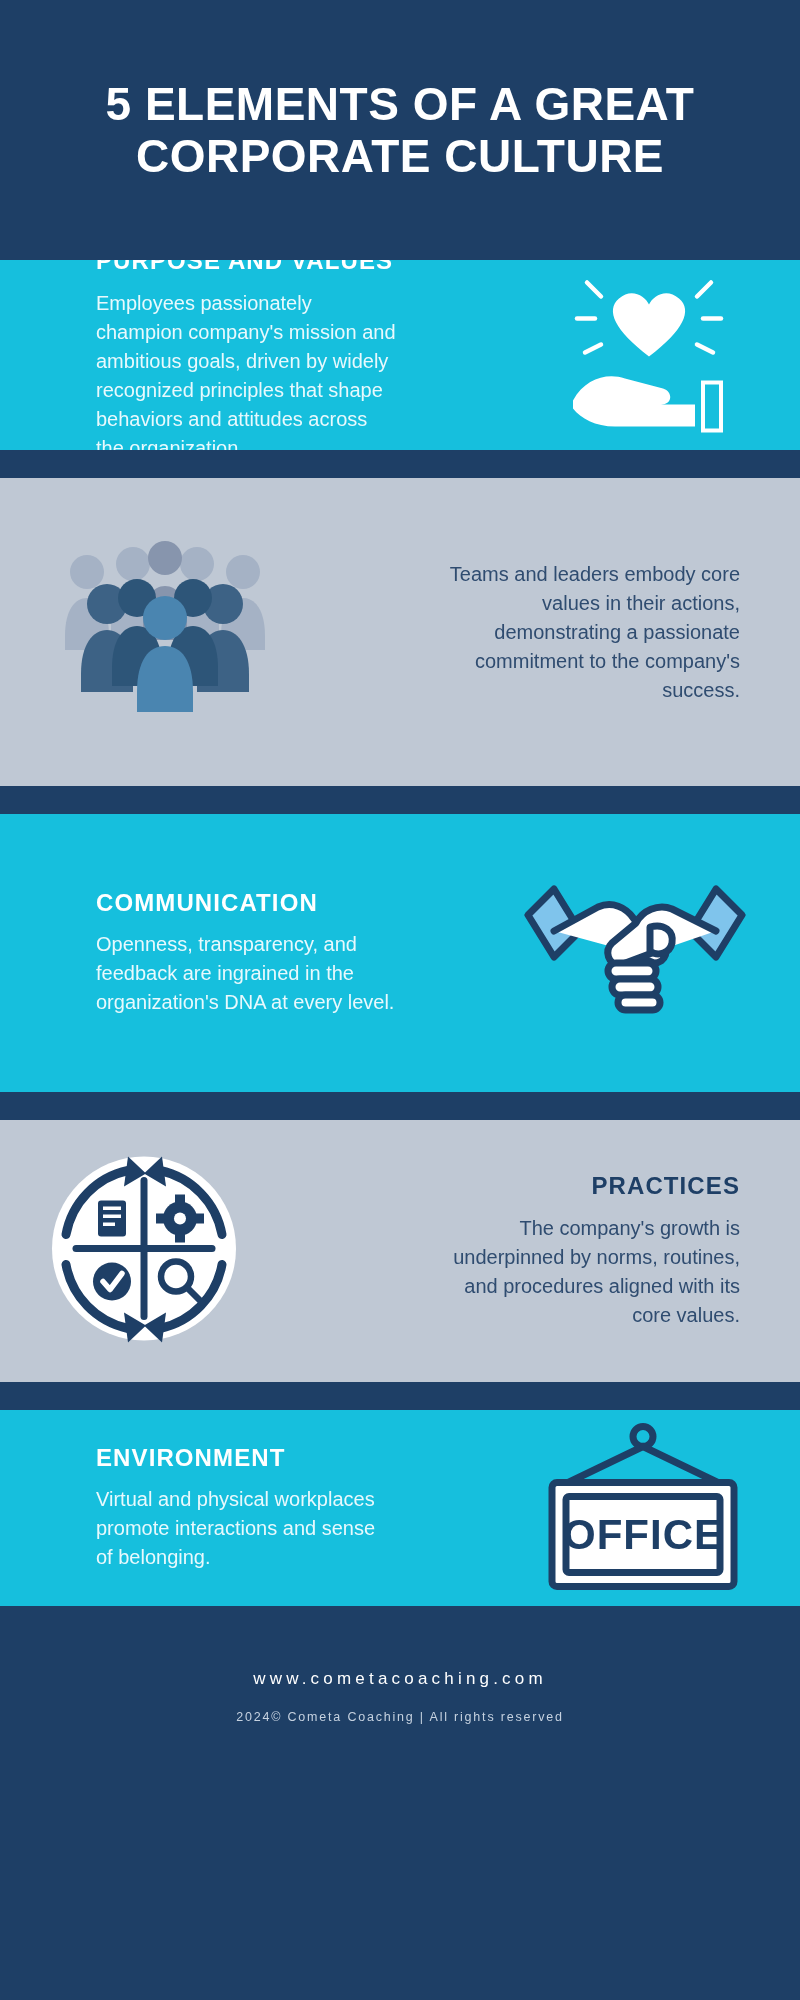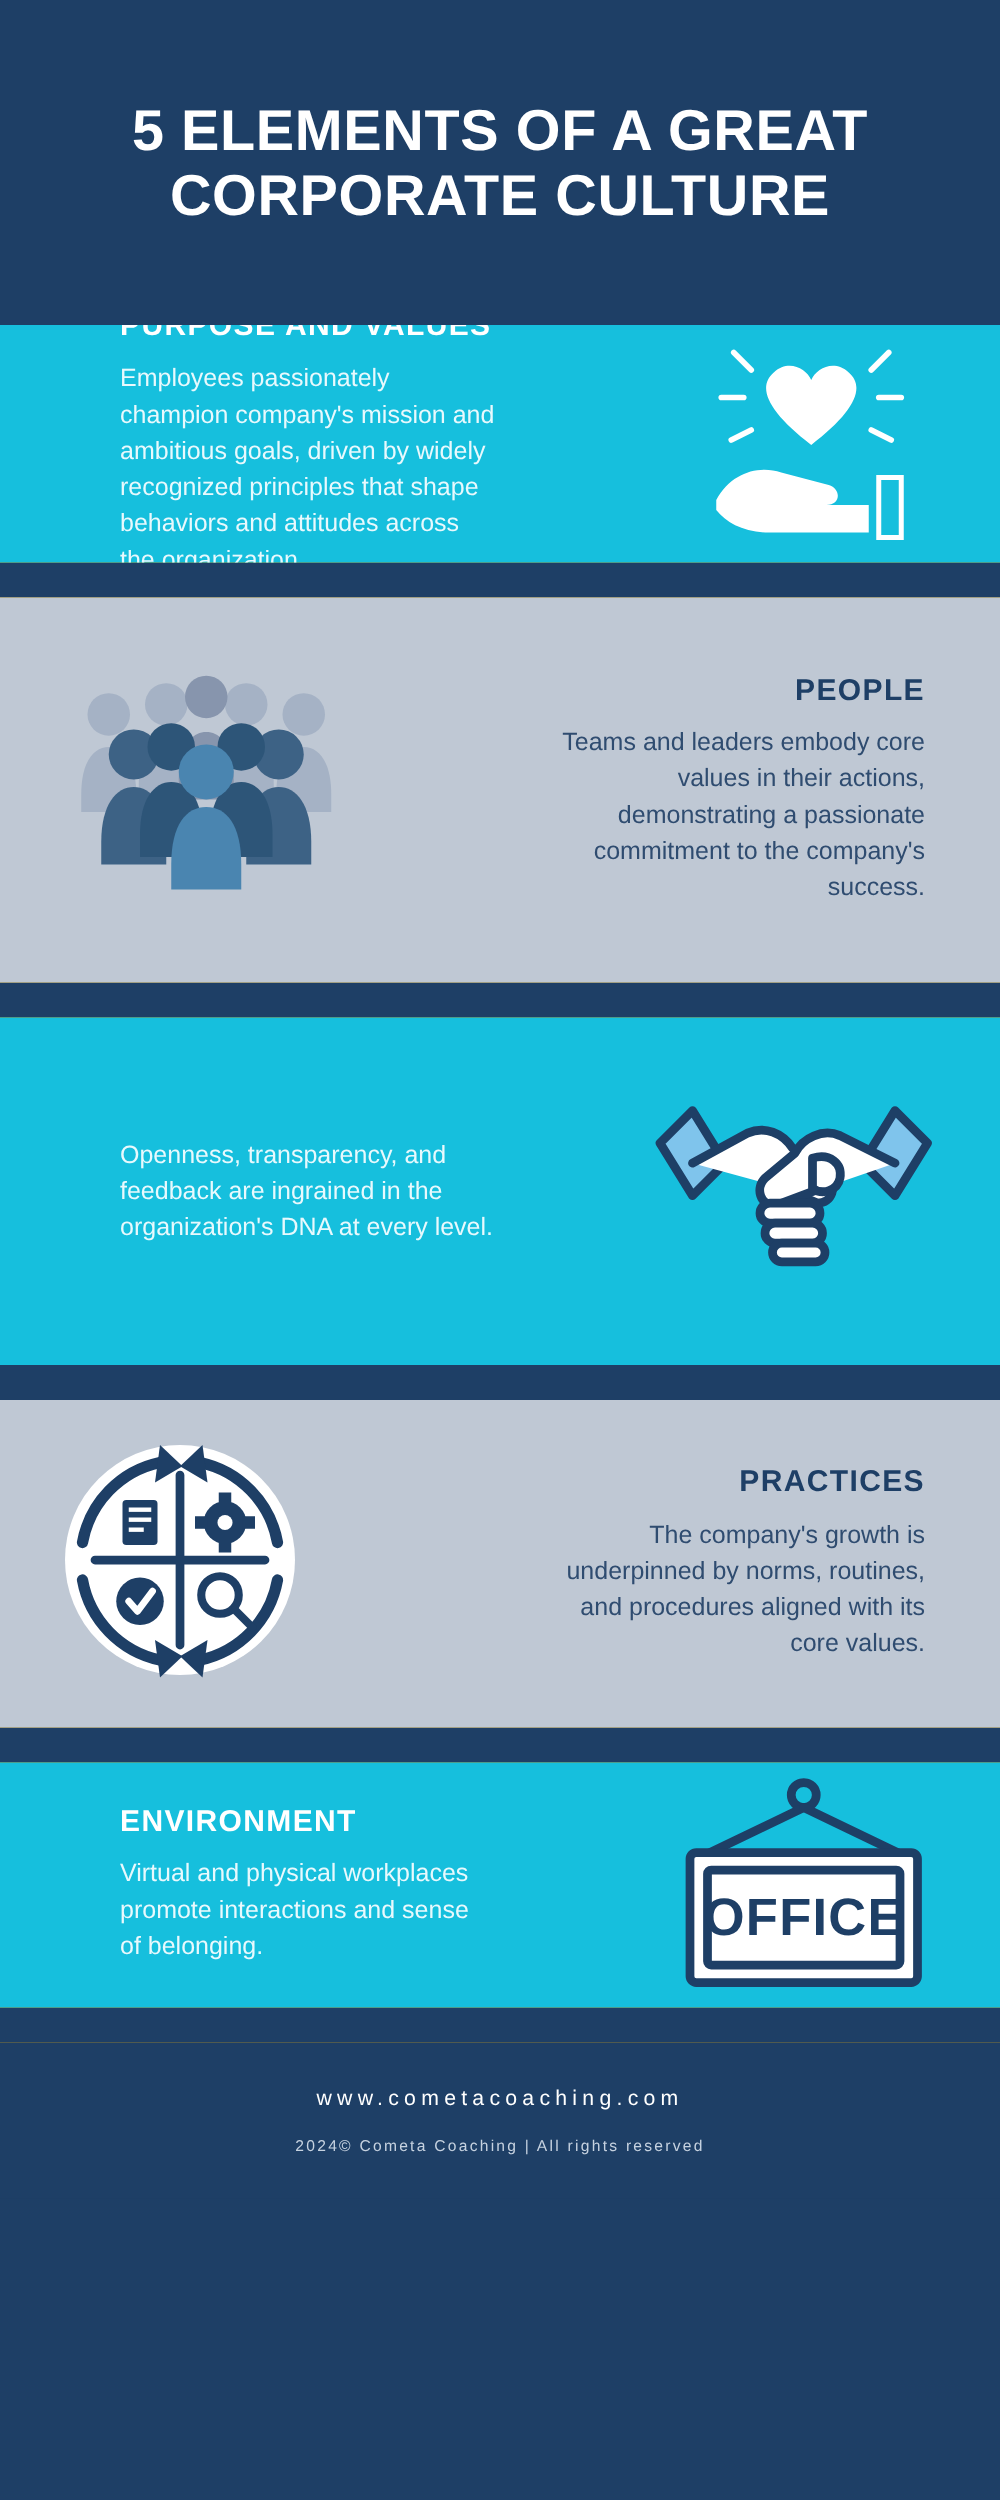--- a/index.html
+++ b/index.html
@@ -122,21 +122,20 @@
         <rect x="150" y="124" width="14" height="44" fill="#16bfdd"></rect>
       </svg>
     </div>
   </div>
 
   <div class="divider"></div>
 
   <div class="band gray" style="height:308px">
     <div class="band-inner right-text">
       <div class="txt r" style="width:300px">
-        <div class="sec-title">People</div>
         <div class="sec-body">Teams and leaders embody core values in their actions, demonstrating a passionate commitment to the company's success.</div>
       </div>
     </div>
     <div class="art left" style="left:55px;">
       <svg width="220" height="180" viewBox="0 0 220 180">
 
         <g fill="#a5b2c5">
           <circle cx="32" cy="32" r="17"></circle>
           <path d="M10 96 C10 70 20 58 32 58 C44 58 54 70 54 96 L54 110 L10 110 Z"></path>
           <circle cx="188" cy="32" r="17"></circle>
@@ -171,20 +170,21 @@
         </g>
       </svg>
     </div>
   </div>
 
   <div class="divider"></div>
 
   <div class="band cyan" style="height:278px">
     <div class="band-inner left-text">
       <div class="txt l" style="width:300px">
+        <div class="sec-title">Communication</div>
         <div class="sec-body">Openness, transparency, and feedback are ingrained in the organization's DNA at every level.</div>
       </div>
     </div>
     <div class="art right" style="right:50px;">
       <svg width="230" height="160" viewBox="0 0 230 160">
         <g stroke="#1e3f66" stroke-width="7" stroke-linejoin="round" stroke-linecap="round">
 
           <polygon points="8,44 34,18 60,60 34,86" fill="#7fc4ec"></polygon>
 
           <polygon points="222,44 196,18 170,60 196,86" fill="#7fc4ec"></polygon>

